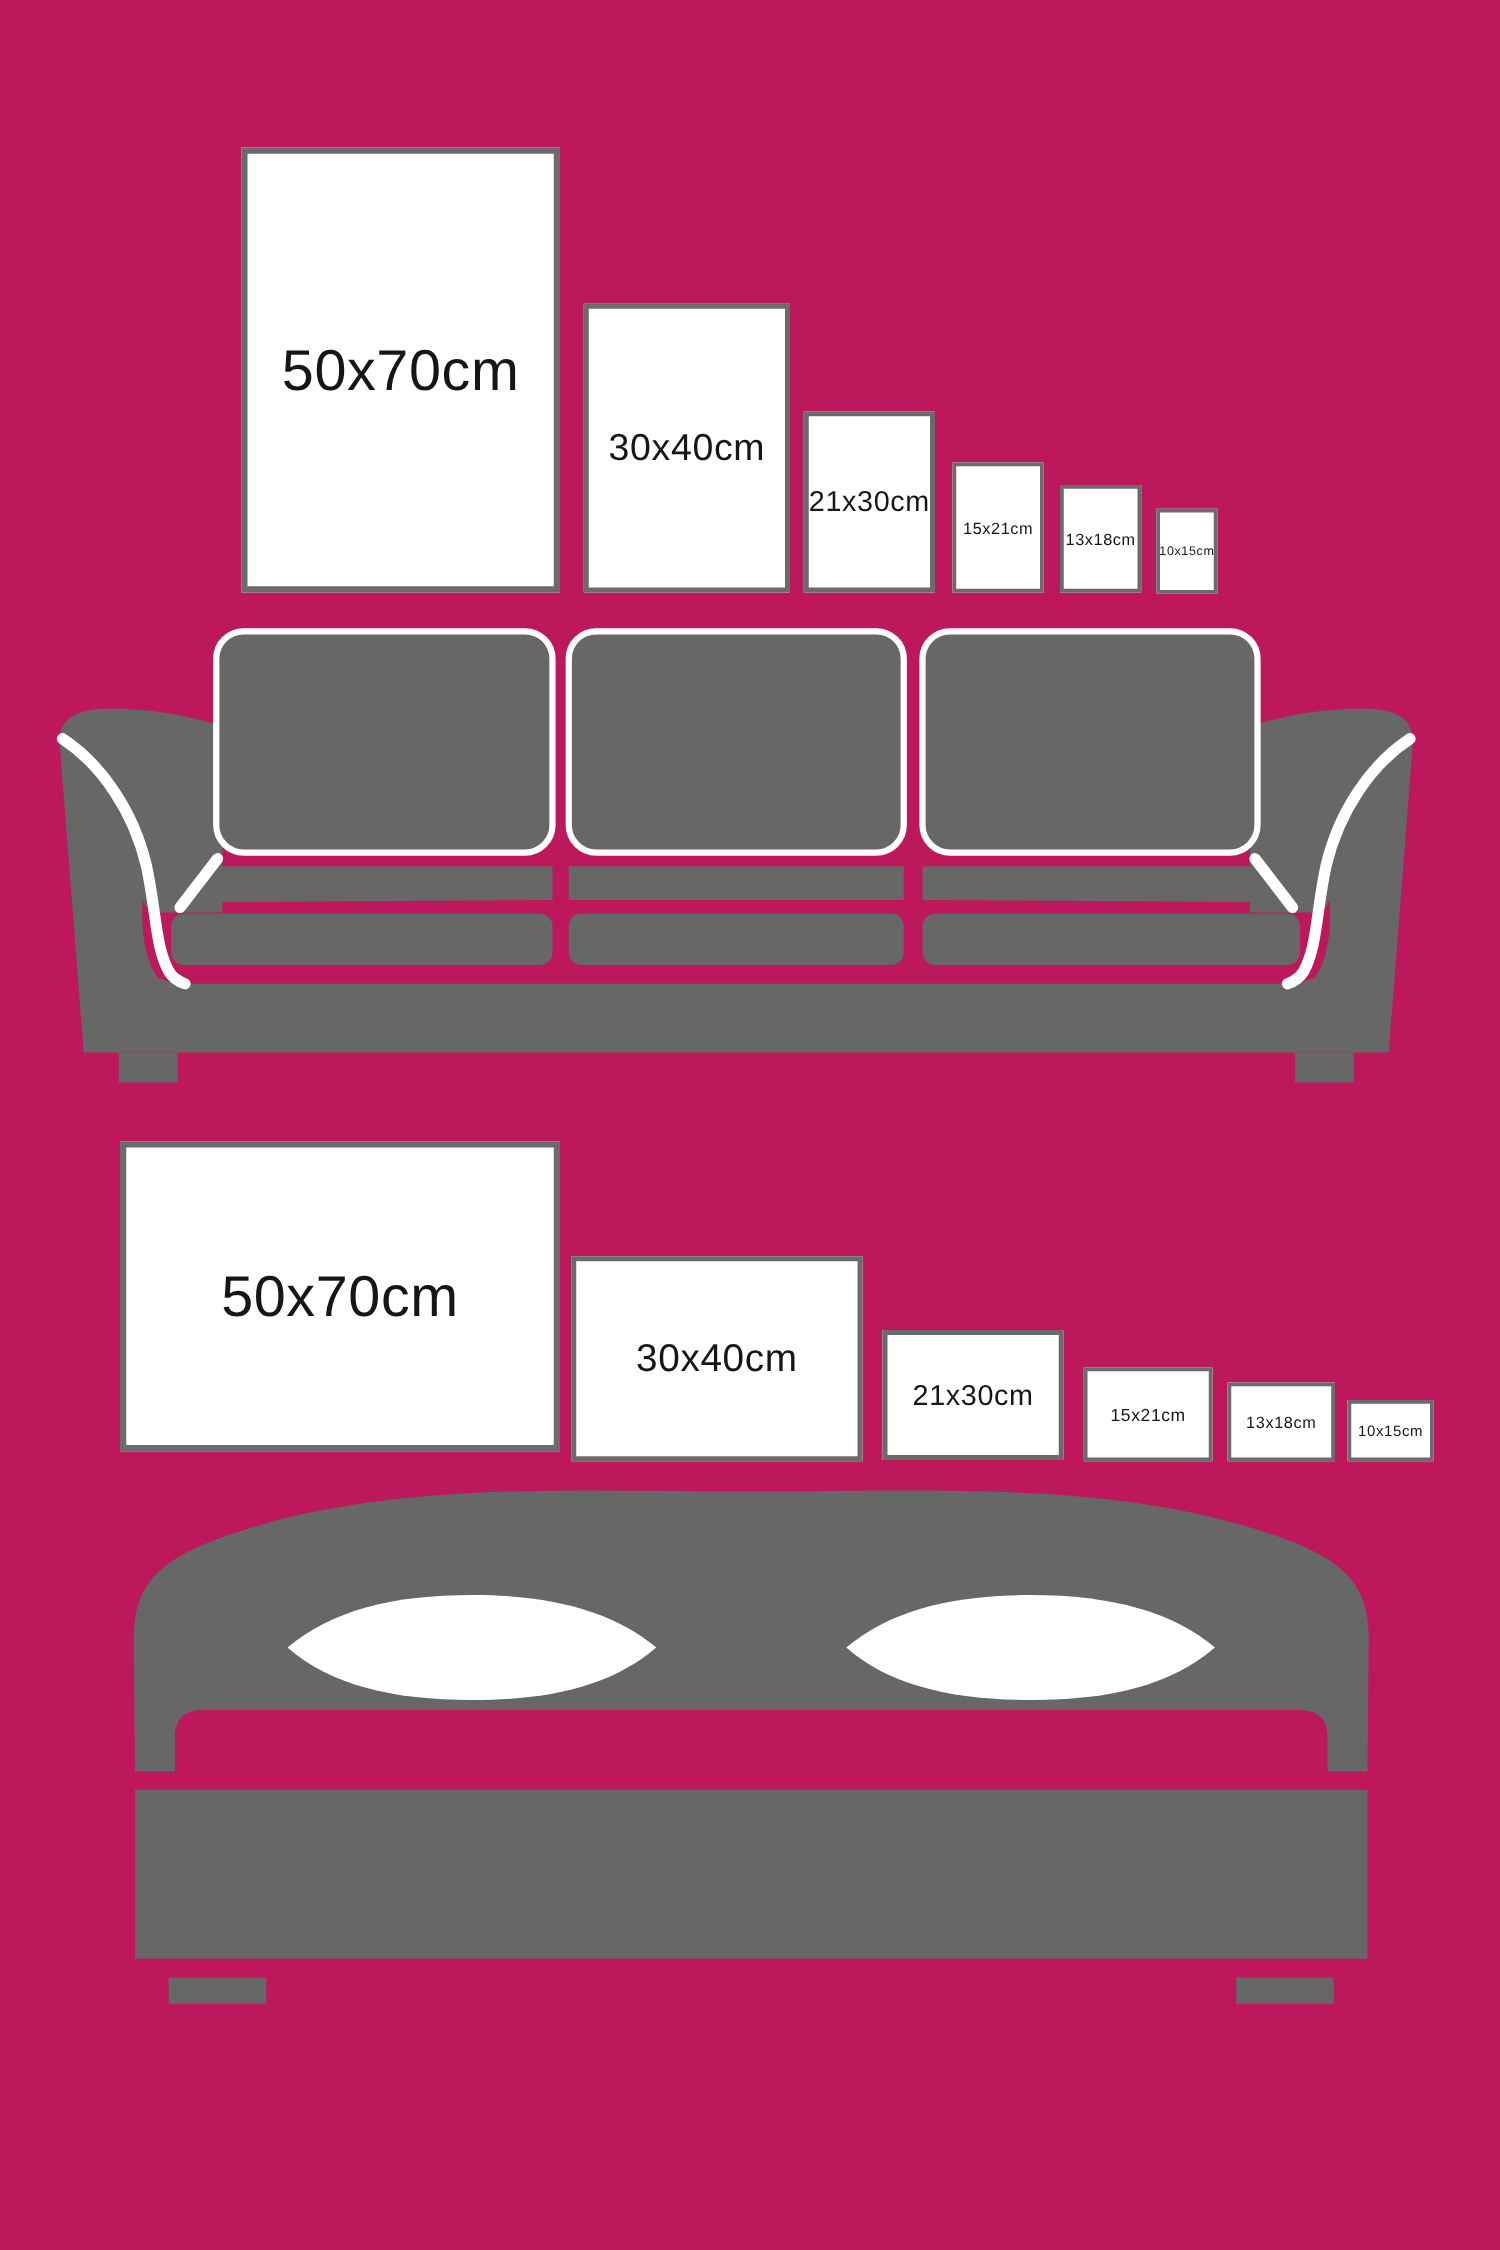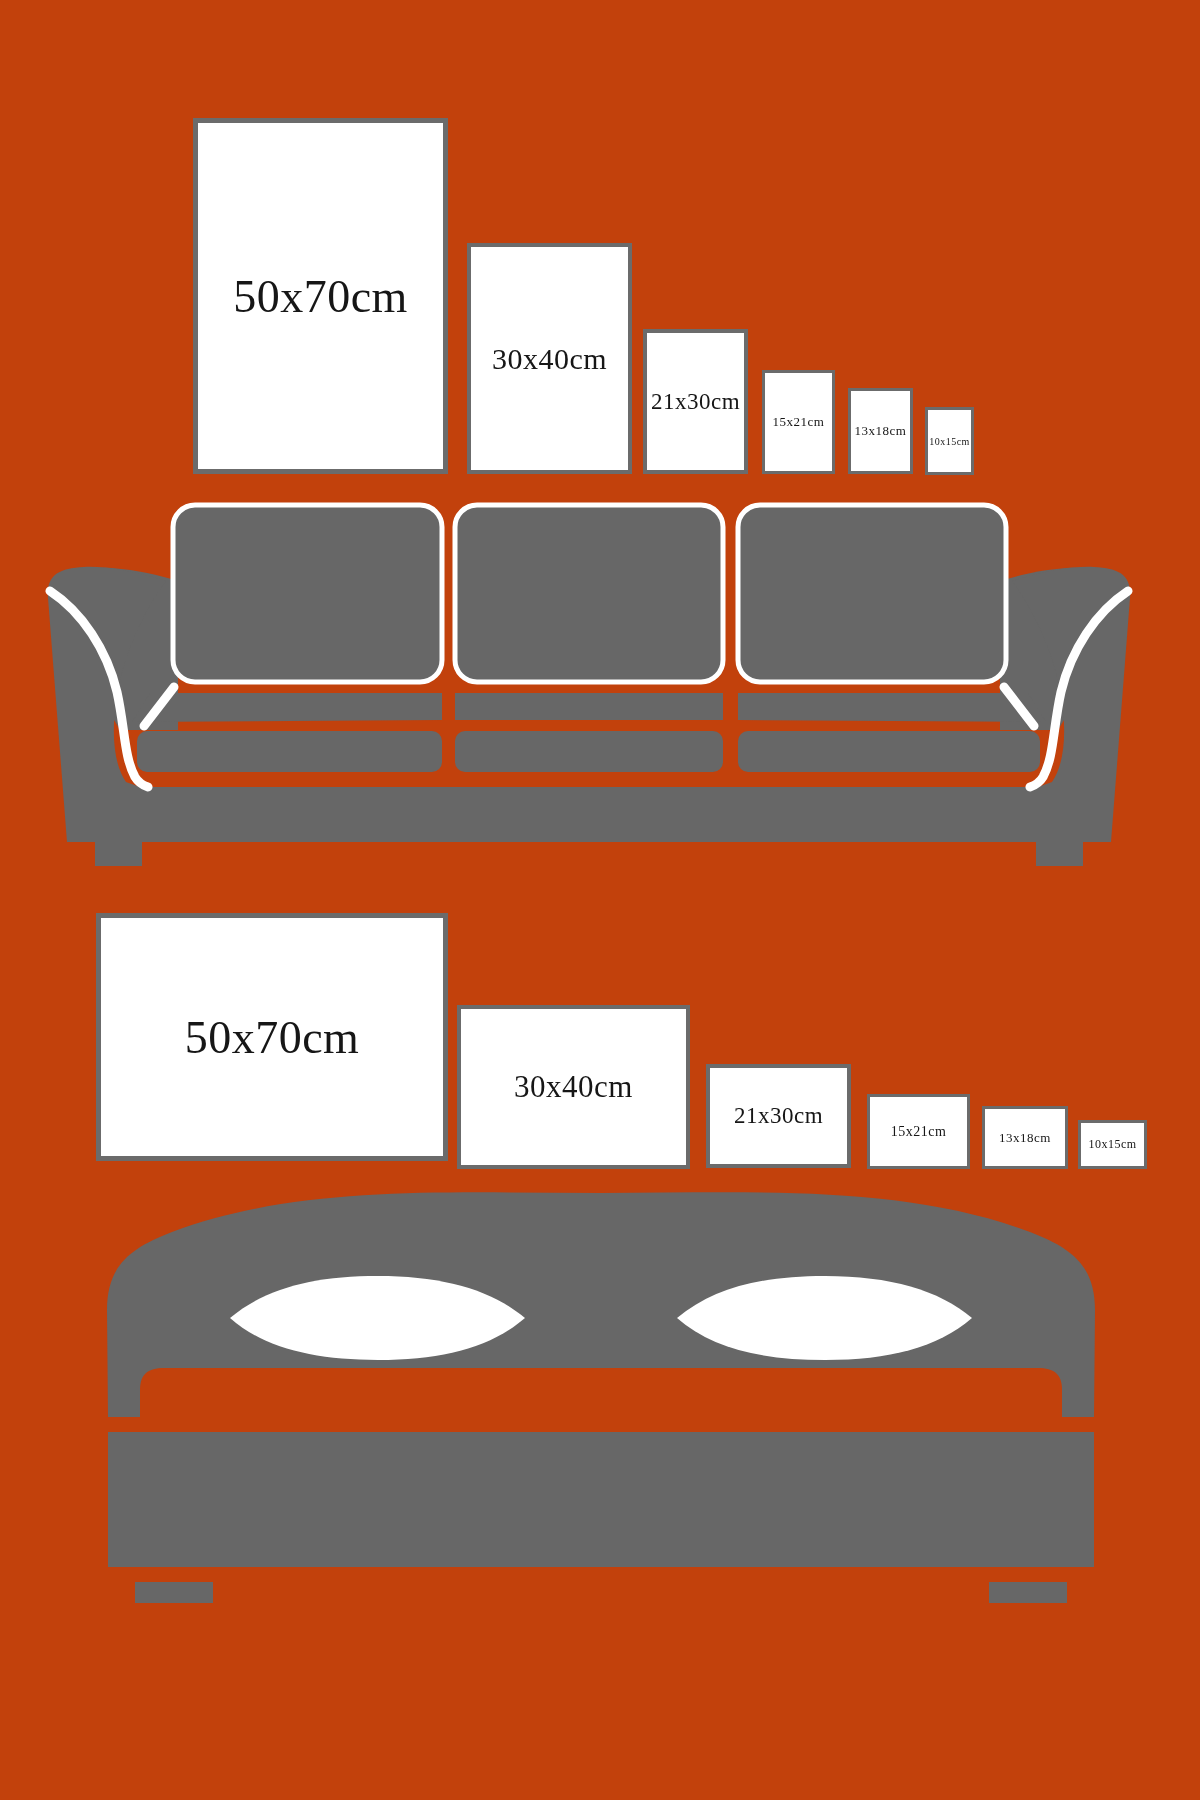--- a/index.html
+++ b/index.html
@@ -1,20 +1,20 @@
 <!DOCTYPE html>
 <html><head>
 <meta charset="utf-8">
 <style>
   html,body{margin:0;padding:0;background:#ffffff;}
   #canvas{
     position:relative;
     width:1200px;height:1800px;
-    background:#c2410c;
-    font-family:Liberation Serif, serif;
+    background:#be185d;
+    font-family:Liberation Sans, sans-serif;
     overflow:hidden;
   }
   .frame{
     position:absolute;
     box-sizing:border-box;
     background:#ffffff;
     border:4px solid #6b6b6b;
     display:flex;
     align-items:center;
     justify-content:center;

